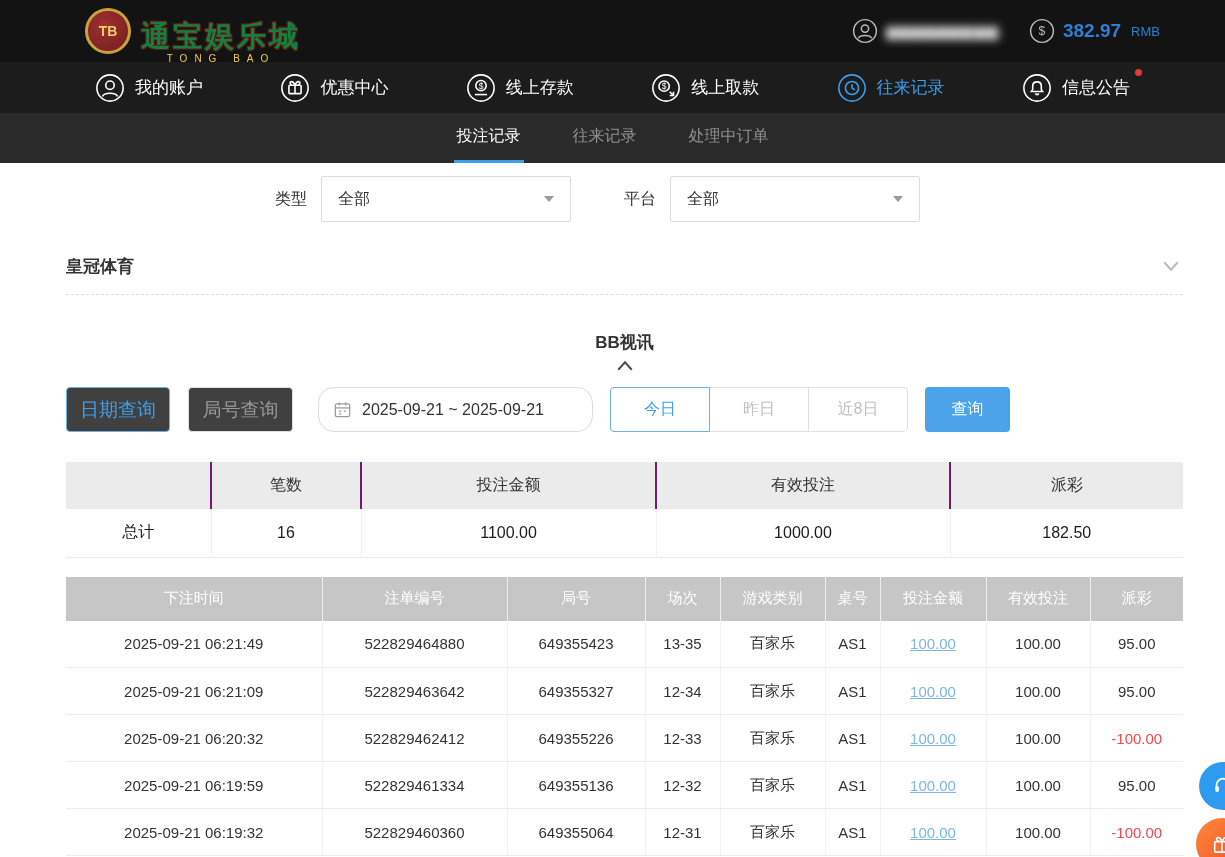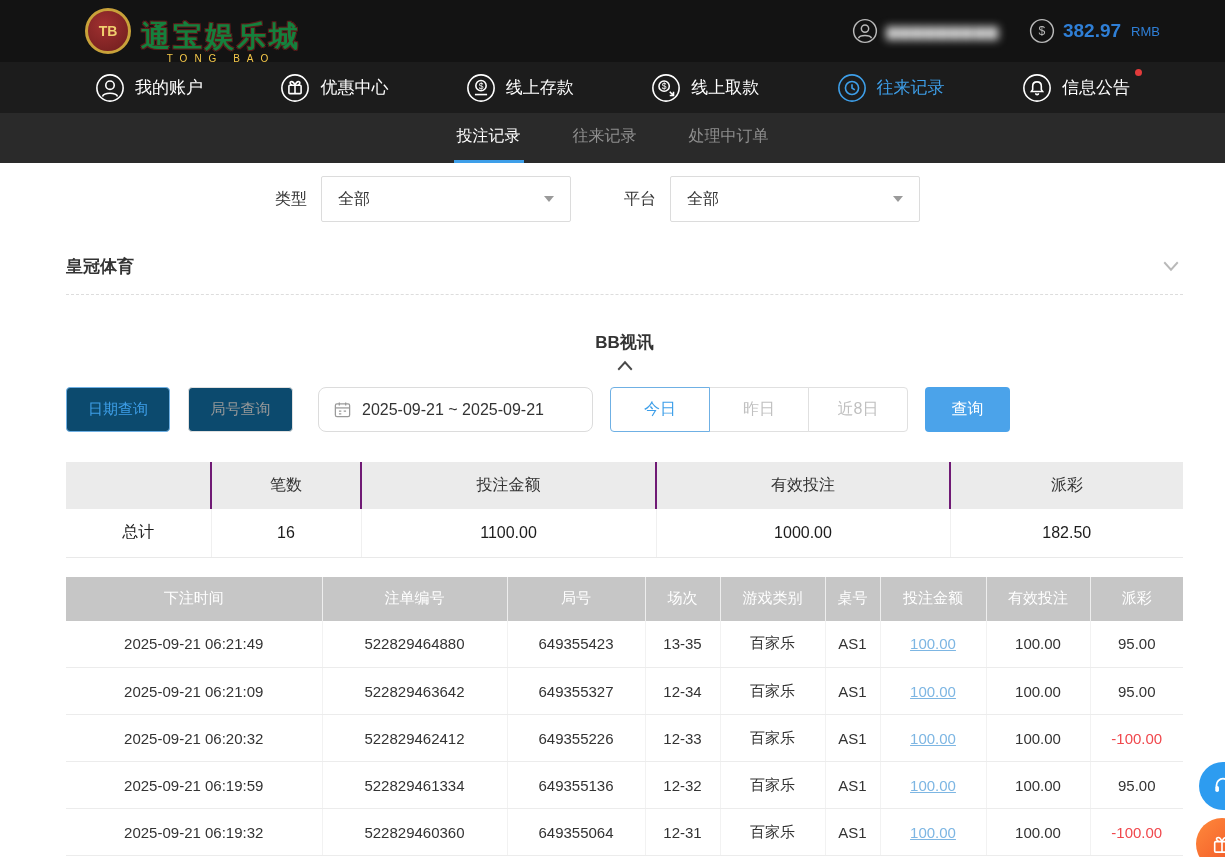--- a/index.html
+++ b/index.html
@@ -51,24 +51,24 @@
   .bb-head { margin-top:36px;flex-direction:column; }
   .section-title { font-size:17px; font-weight:bold; color:#333; }
   .chev { width:24px; height:24px; cursor:pointer; }
   .chev svg { width:24px; height:24px; display:block; }
   .chev-down { color:#b9b9b9; }
   .chev-up { color:#4a4a4a; }
   .dashed-div { border-bottom:1px dashed #ddd; margin-top:14px; }
 
   
   .query-row { display:flex; align-items:center; margin-top:28px; height:45px; }
-  .q-btn { height:45px; display:flex; align-items:center; justify-content:center; font-size:15px; border-radius:4px; background:#0c4a6e; cursor:pointer; }
+  .q-btn { height:45px; display:flex; align-items:center; justify-content:center; font-size:19px; border-radius:4px; background:#404040; cursor:pointer; }
   .btn-blue-outline { width:104px; border:1px solid #6fb0e4; color:#3e9fe9; }
   .btn-gray-outline { width:105px; border:1px solid #e0e0e0; color:#999; margin-left:18px; }
-  .date-box { width:275px; height:45px; border:1px solid #dcdcdc; border-radius:8px; display:flex; align-items:center; gap:10px; padding:0 14px; margin-left:25px; font-size:16px; color:#333; cursor:pointer; }
+  .date-box { width:275px; height:45px; border:1px solid #dcdcdc; border-radius:16px; display:flex; align-items:center; gap:10px; padding:0 14px; margin-left:25px; font-size:16px; color:#333; cursor:pointer; }
   .cal-icon svg { width:19px; height:19px; display:block; }
   .btn-group { display:flex; margin-left:17px; }
   .g-btn { width:100px; height:45px; display:flex; align-items:center; justify-content:center; font-size:16px; border:1px solid #e0e0e0; color:#c0c0c0; background:#fff; cursor:pointer; margin-left:-1px; }
   .g-btn:first-child { margin-left:0; border-radius:4px 0 0 4px; }
   .g-btn:last-child { border-radius:0 4px 4px 0; }
   .g-btn.active { border-color:#6fb0e4; color:#3e9fe9; position:relative; z-index:1; }
   .search-btn { width:85px; height:45px; margin-left:17px; background:#4ba3ea; color:#fff; font-size:16px; border:none; border-radius:4px; display:flex; align-items:center; justify-content:center; cursor:pointer; }
 
   
   table { border-collapse:collapse; table-layout:fixed; width:1117px; }

